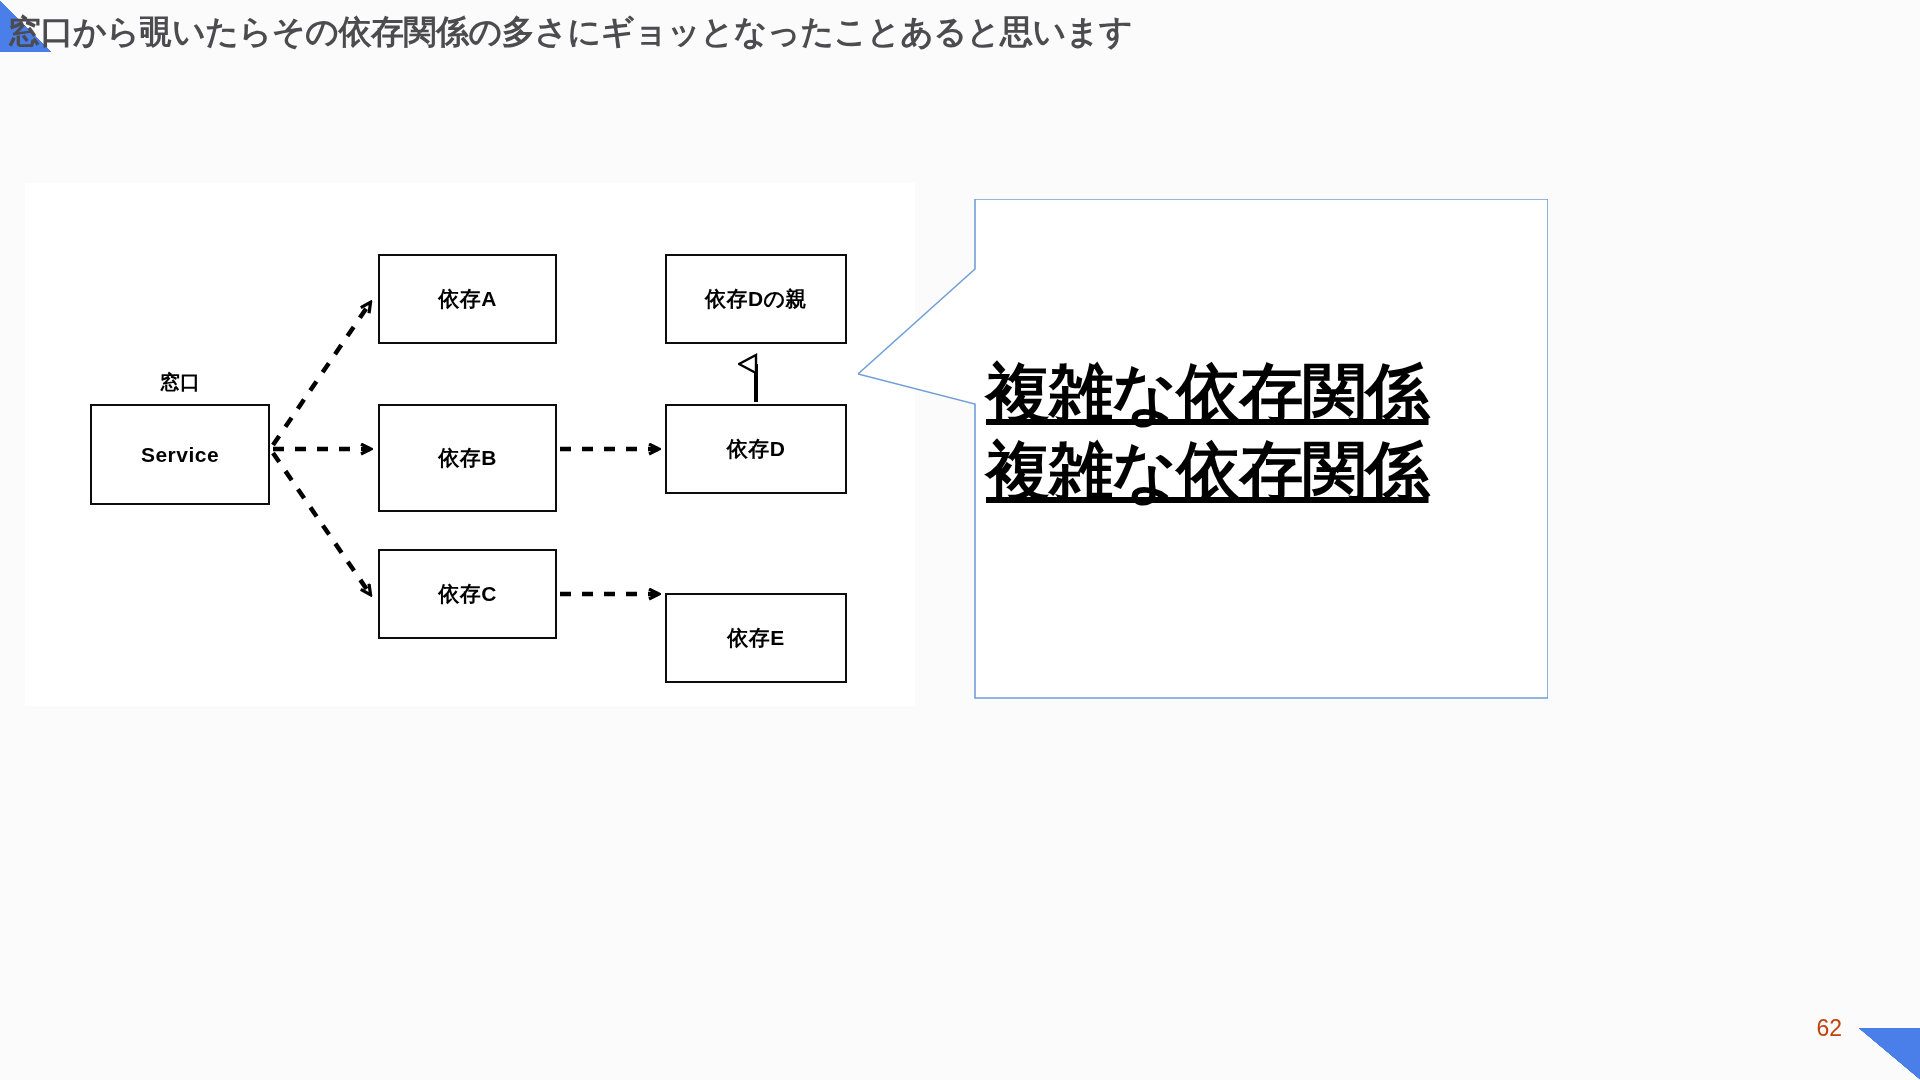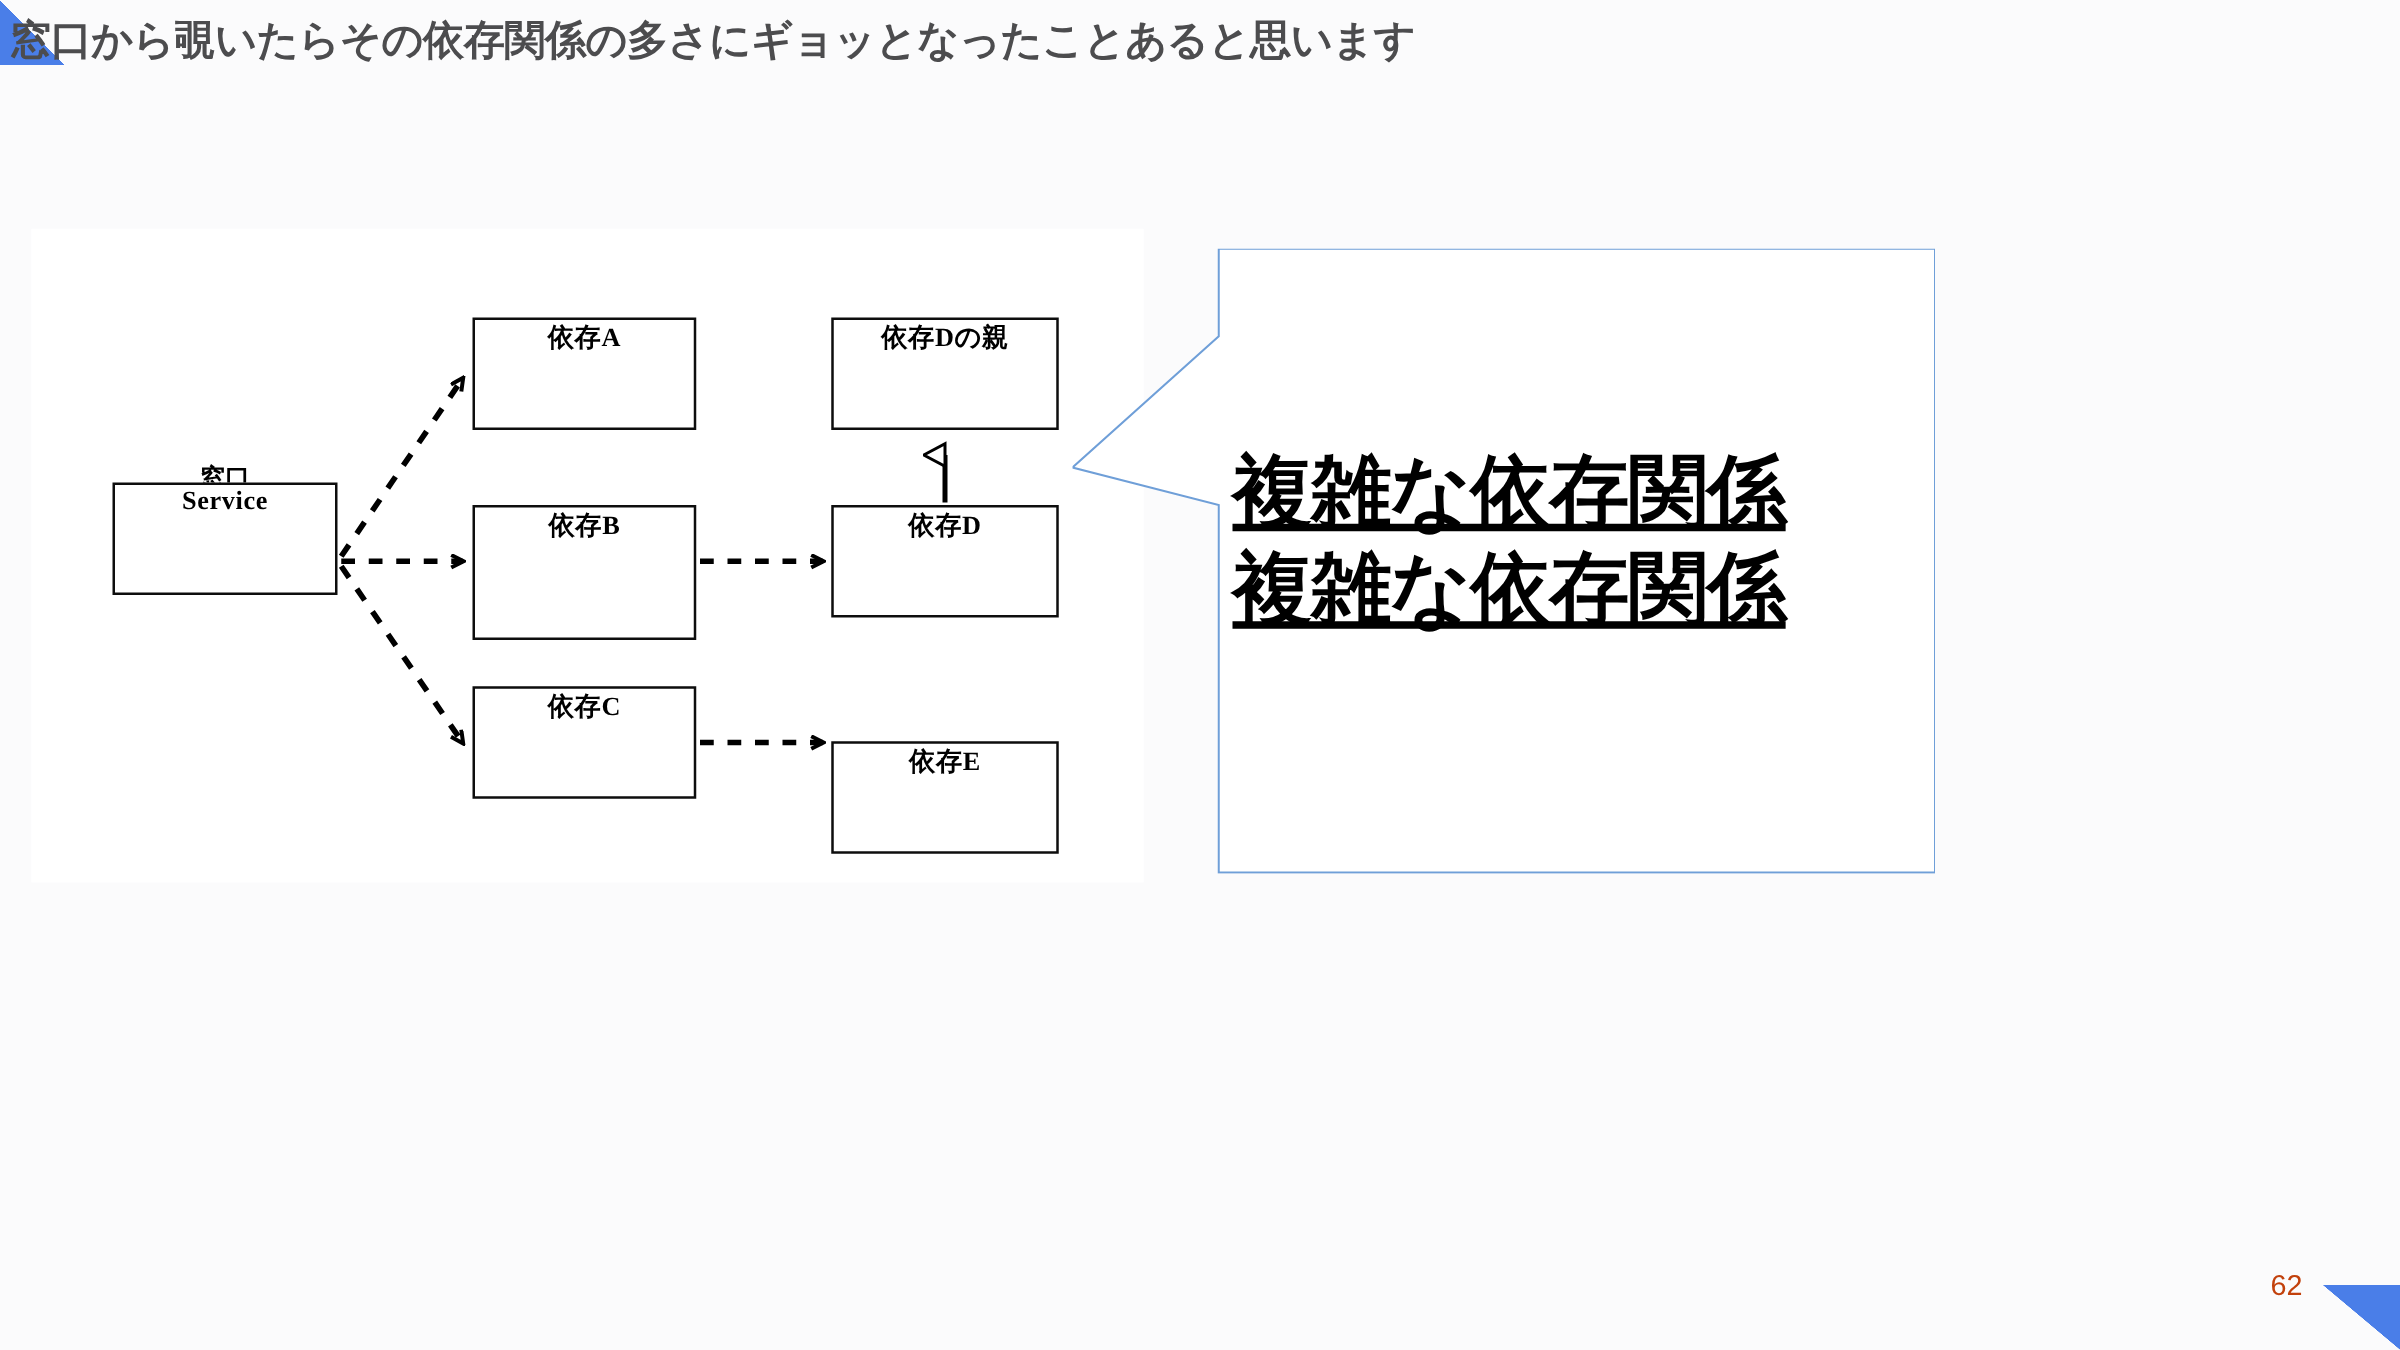--- a/index.html
+++ b/index.html
@@ -38,26 +38,25 @@
     left:25px; top:183px;
     width:890px; height:523px;
     background:#ffffff;
   }
   .diagram-svg { position:absolute; left:0; top:0; width:890px; height:523px; }
 
   .node-box {
     position:absolute;
     background:#ffffff;
     border:2.5px solid #0d0d0d;
-    display:flex; align-items:flex-start; justify-content:center;
+    display:flex; align-items:center; justify-content:center;
     font-size:21px; font-weight:bold; color:#000;
     letter-spacing:0.5px;
-    font-family:Liberation Serif, serif;
   }
-  .node-service  { left:65px;  top:203px; width:180px; height:90px; }
+  .node-service  { left:65px;  top:221px; width:180px; height:101px; }
   .node-a        { left:353px; top:71px;  width:179px; height:90px; }
   .node-b        { left:353px; top:221px; width:179px; height:108px; }
   .node-c        { left:353px; top:366px; width:179px; height:90px; }
   .node-dparent  { left:640px; top:71px;  width:182px; height:90px; }
   .node-d        { left:640px; top:221px; width:182px; height:90px; }
   .node-e        { left:640px; top:366px; width:182px; height:90px;margin-top:44px; }
 
   .caption-madoguchi {
     position:absolute;
     left:65px; top:186px; width:180px;

